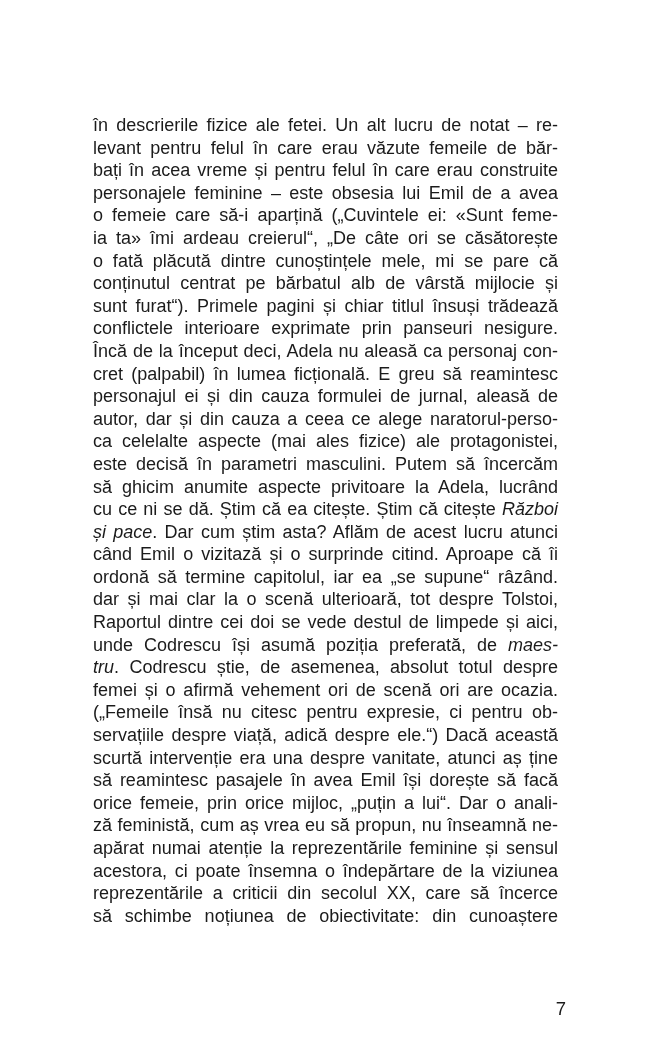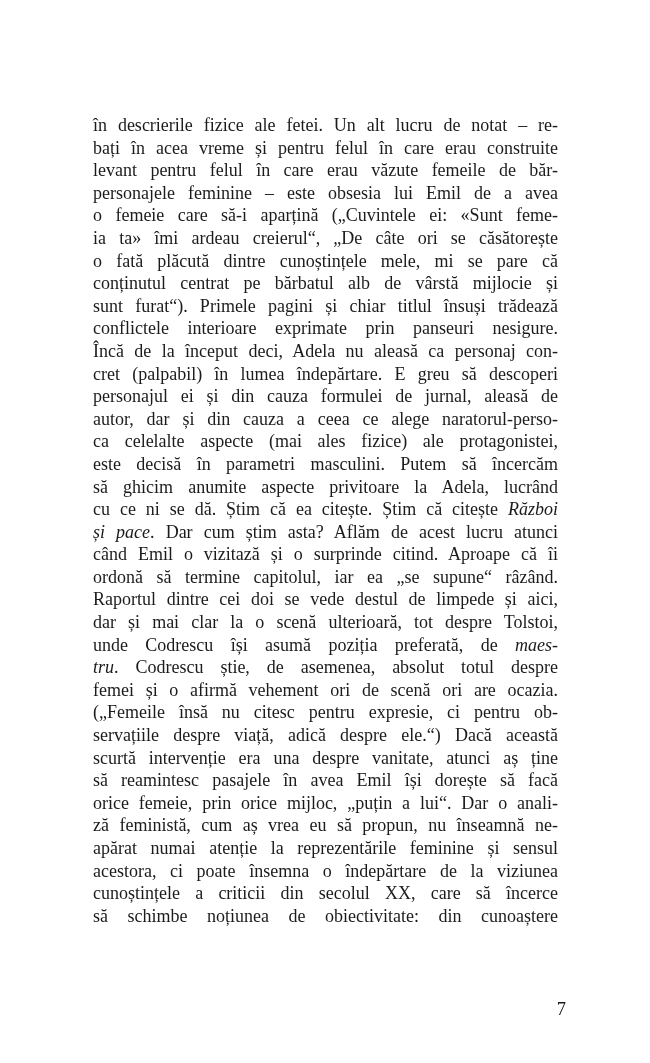--- a/index.html
+++ b/index.html
@@ -6,21 +6,21 @@
     margin: 0;
     padding: 0;
     background: #ffffff;
   }
   .page {
     position: relative;
     width: 650px;
     height: 1063px;
     background: #ffffff;
     overflow: hidden;
-    font-family: Liberation Serif, serif;
+    font-family: Liberation Sans, sans-serif;
     color: #1b1b1b;
   }
   .text-block {
     position: absolute;
     left: 93px;
     top: 114px;
     width: 465px;
     font-size: 18px;
     line-height: 22.6px;
   }
@@ -41,50 +41,50 @@
     font-size: 18.5px;
     line-height: 22px;
   }
 </style>
 </head>
 <body>
 
 <div class="page">
   <div class="text-block" id="body-text">
       <div class="text-line"><span>în descrierile fizice ale fetei. Un alt lucru de notat – re-</span></div>
+      <div class="text-line"><span>levant pentru felul în care erau văzute femeile de băr-</span></div>
       <div class="text-line"><span>bați în acea vreme și pentru felul în care erau construite</span></div>
-      <div class="text-line"><span>levant pentru felul în care erau văzute femeile de băr-</span></div>
       <div class="text-line"><span>personajele feminine – este obsesia lui Emil de a avea</span></div>
       <div class="text-line"><span>o femeie care să-i aparțină („Cuvintele ei: «Sunt feme-</span></div>
       <div class="text-line"><span>ia ta» îmi ardeau creierul“, „De câte ori se căsătorește</span></div>
       <div class="text-line"><span>o fată plăcută dintre cunoștințele mele, mi se pare că</span></div>
       <div class="text-line"><span>conținutul centrat pe bărbatul alb de vârstă mijlocie și</span></div>
       <div class="text-line"><span>sunt furat“). Primele pagini și chiar titlul însuși trădează</span></div>
       <div class="text-line"><span>conflictele interioare exprimate prin panseuri nesigure.</span></div>
       <div class="text-line"><span>Încă de la început deci, Adela nu aleasă ca personaj con-</span></div>
-      <div class="text-line"><span>cret (palpabil) în lumea îndepărtare. E greu să descoperi</span></div>
+      <div class="text-line"><span>cret (palpabil) în lumea ficțională. E greu să reamintesc</span></div>
       <div class="text-line"><span>personajul ei și din cauza formulei de jurnal, aleasă de</span></div>
       <div class="text-line"><span>autor, dar și din cauza a ceea ce alege naratorul-perso-</span></div>
       <div class="text-line"><span>ca celelalte aspecte (mai ales fizice) ale protagonistei,</span></div>
       <div class="text-line"><span>este decisă în parametri masculini. Putem să încercăm</span></div>
       <div class="text-line"><span>să ghicim anumite aspecte privitoare la Adela, lucrând</span></div>
       <div class="text-line"><span>cu ce ni se dă. Știm că ea citește. Știm că citește </span><span class="it">Război</span></div>
       <div class="text-line"><span class="it">și pace</span><span>. Dar cum știm asta? Aflăm de acest lucru atunci</span></div>
       <div class="text-line"><span>când Emil o vizitază și o surprinde citind. Aproape că îi</span></div>
       <div class="text-line"><span>ordonă să termine capitolul, iar ea „se supune“ râzând.</span></div>
+      <div class="text-line"><span>dar și mai clar la o scenă ulterioară, tot despre Tolstoi,</span></div>
       <div class="text-line"><span>Raportul dintre cei doi se vede destul de limpede și aici,</span></div>
-      <div class="text-line"><span>dar și mai clar la o scenă ulterioară, tot despre Tolstoi,</span></div>
       <div class="text-line"><span>unde Codrescu își asumă poziția preferată, de </span><span class="it">maes-</span></div>
       <div class="text-line"><span class="it">tru</span><span>. Codrescu știe, de asemenea, absolut totul despre</span></div>
       <div class="text-line"><span>femei și o afirmă vehement ori de scenă ori are ocazia.</span></div>
       <div class="text-line"><span>(„Femeile însă nu citesc pentru expresie, ci pentru ob-</span></div>
       <div class="text-line"><span>servațiile despre viață, adică despre ele.“) Dacă această</span></div>
       <div class="text-line"><span>scurtă intervenție era una despre vanitate, atunci aș ține</span></div>
       <div class="text-line"><span>să reamintesc pasajele în avea Emil își dorește să facă</span></div>
       <div class="text-line"><span>orice femeie, prin orice mijloc, „puțin a lui“. Dar o anali-</span></div>
       <div class="text-line"><span>ză feministă, cum aș vrea eu să propun, nu înseamnă ne-</span></div>
       <div class="text-line"><span>apărat numai atenție la reprezentările feminine și sensul</span></div>
       <div class="text-line"><span>acestora, ci poate însemna o îndepărtare de la viziunea</span></div>
-      <div class="text-line"><span>cunoștințele a criticii din secolul XX, care să încerce</span></div>
+      <div class="text-line"><span>reprezentările a criticii din secolul XX, care să încerce</span></div>
       <div class="text-line"><span>să schimbe noțiunea de obiectivitate: din cunoaștere</span></div>
     </div>
   <div class="folio">7</div>
 </div>
 
 </body></html>

